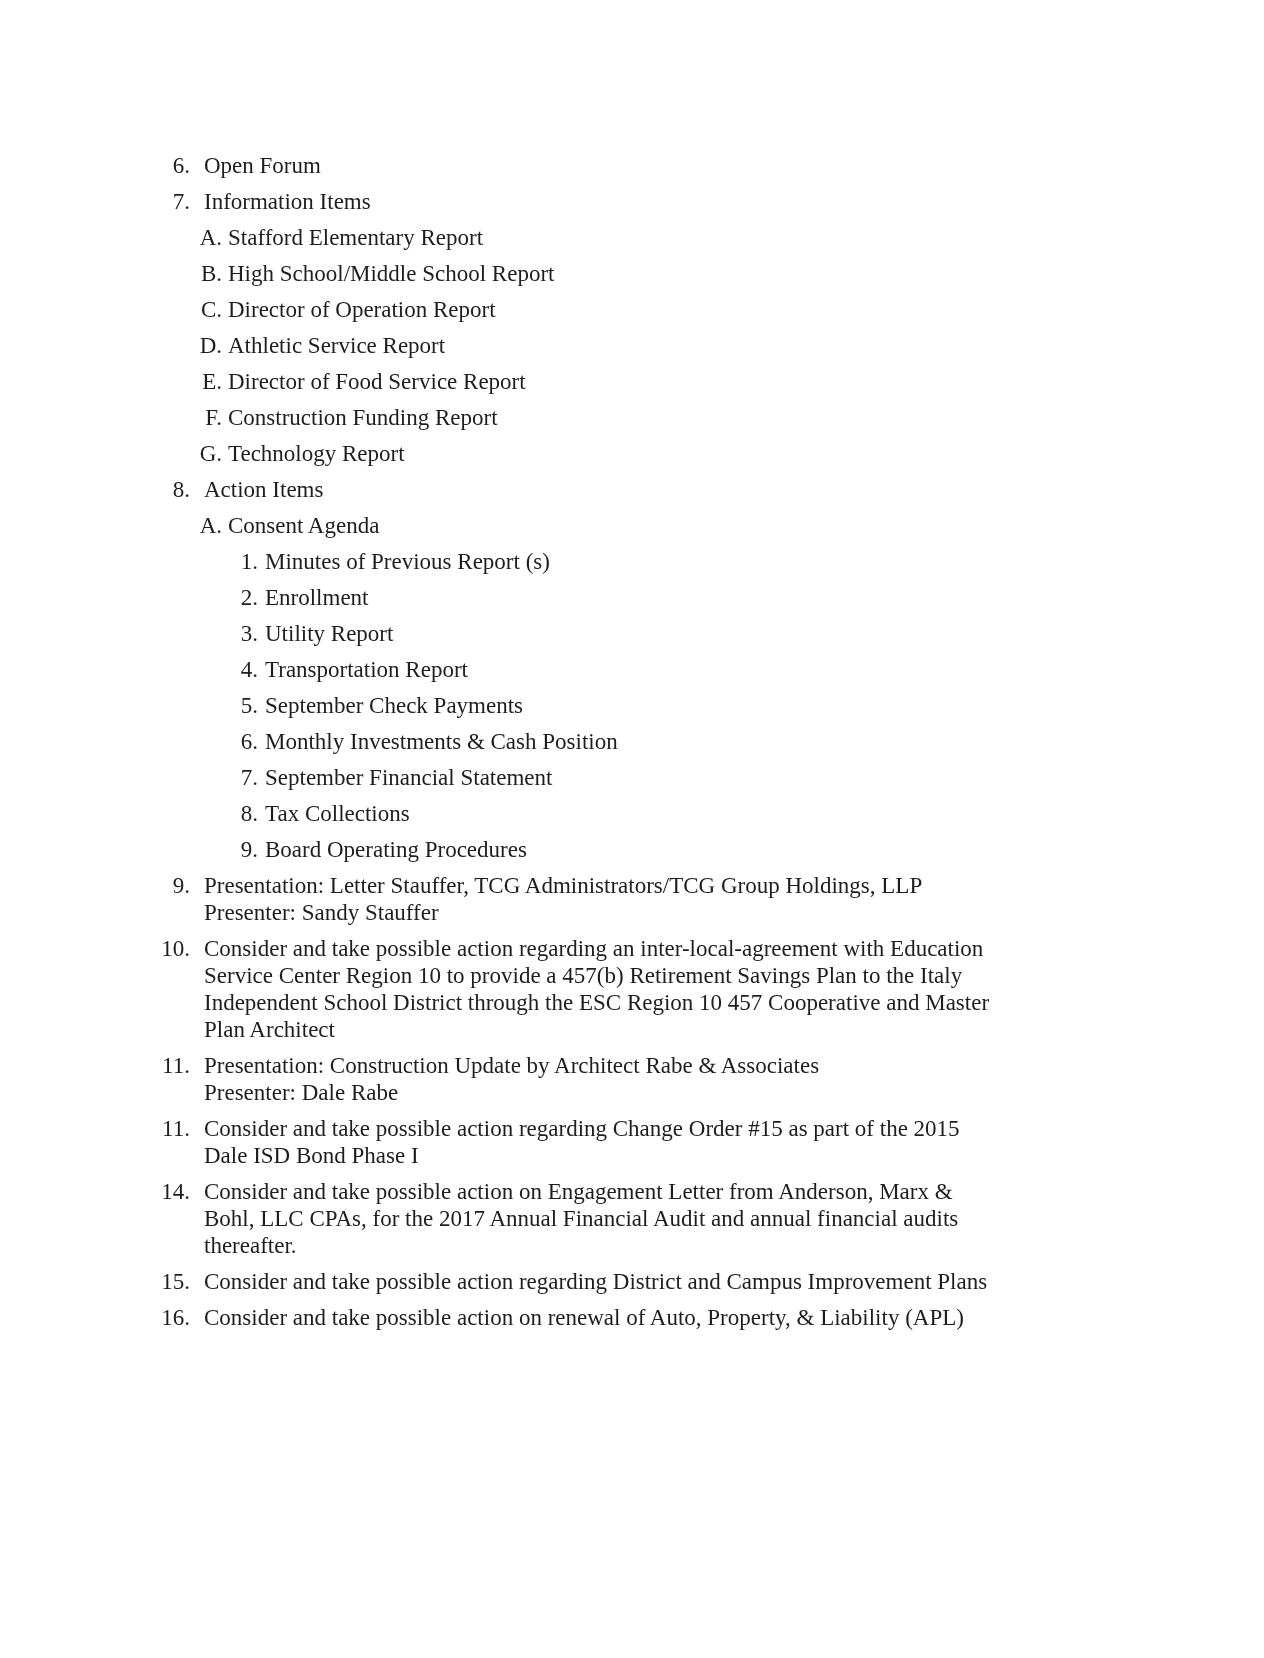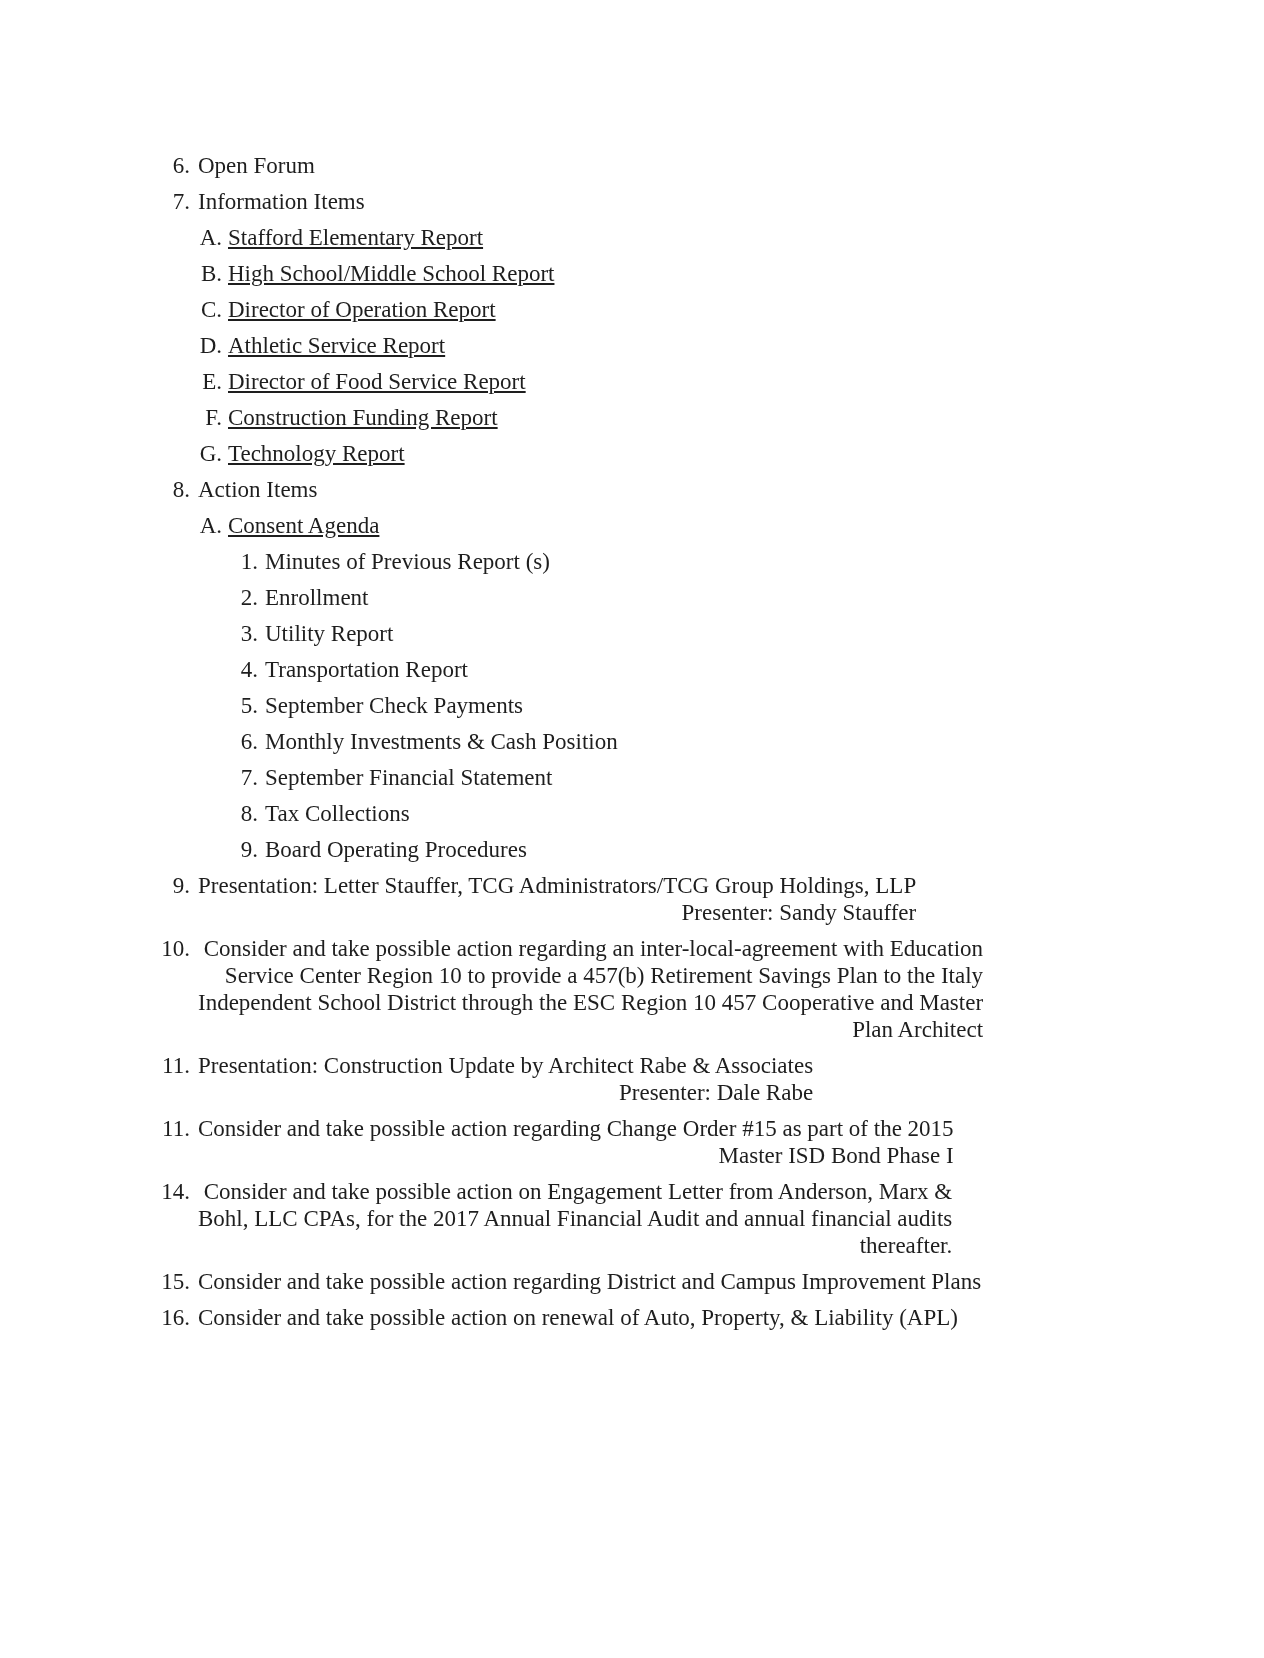--- a/index.html
+++ b/index.html
@@ -27,22 +27,22 @@
   }
   .marker {
     flex: 0 0 auto;
     text-align: right;
     white-space: pre;
   }
   .l1 .marker { width: 190px; }
   .l2 .marker { width: 222px; }
   .l3 .marker { width: 258px; }
   .text { flex: 0 1 auto; }
-  .l1 .text { margin-left: 8px; max-width: 830px; text-align: right; }
-  .l2 .text { margin-left: 6px; text-decoration: underline; }
+  .l1 .text { margin-left: 14px; max-width: 830px; }
+  .l2 .text { margin-left: 6px; }
   .l3 .text { margin-left: 7px; }
   .line { white-space: nowrap; }
 </style>
 </head>
 <body>
 
 <div class="page">
   <div class="content">
 
     <div class="row l1">
@@ -209,21 +209,21 @@
         <div class="line">Presentation: Construction Update by Architect Rabe &amp; Associates</div>
         <div class="line">Presenter: Dale Rabe</div>
       </div>
     </div>
 
 
     <div class="row l1">
       <span class="marker">11.</span>
       <div class="text">
         <div class="line">Consider and take possible action regarding Change Order #15 as part of the 2015</div>
-        <div class="line">Master ISD Bond Phase I</div>
+        <div class="line">Dale ISD Bond Phase I</div>
       </div>
     </div>
 
     <div class="row l1">
       <span class="marker">14.</span>
       <div class="text">
         <div class="line">Consider and take possible action on Engagement Letter from Anderson, Marx &amp;</div>
         <div class="line">Bohl, LLC CPAs, for the 2017 Annual Financial Audit and annual financial audits</div>
         <div class="line">thereafter.</div>
       </div>

